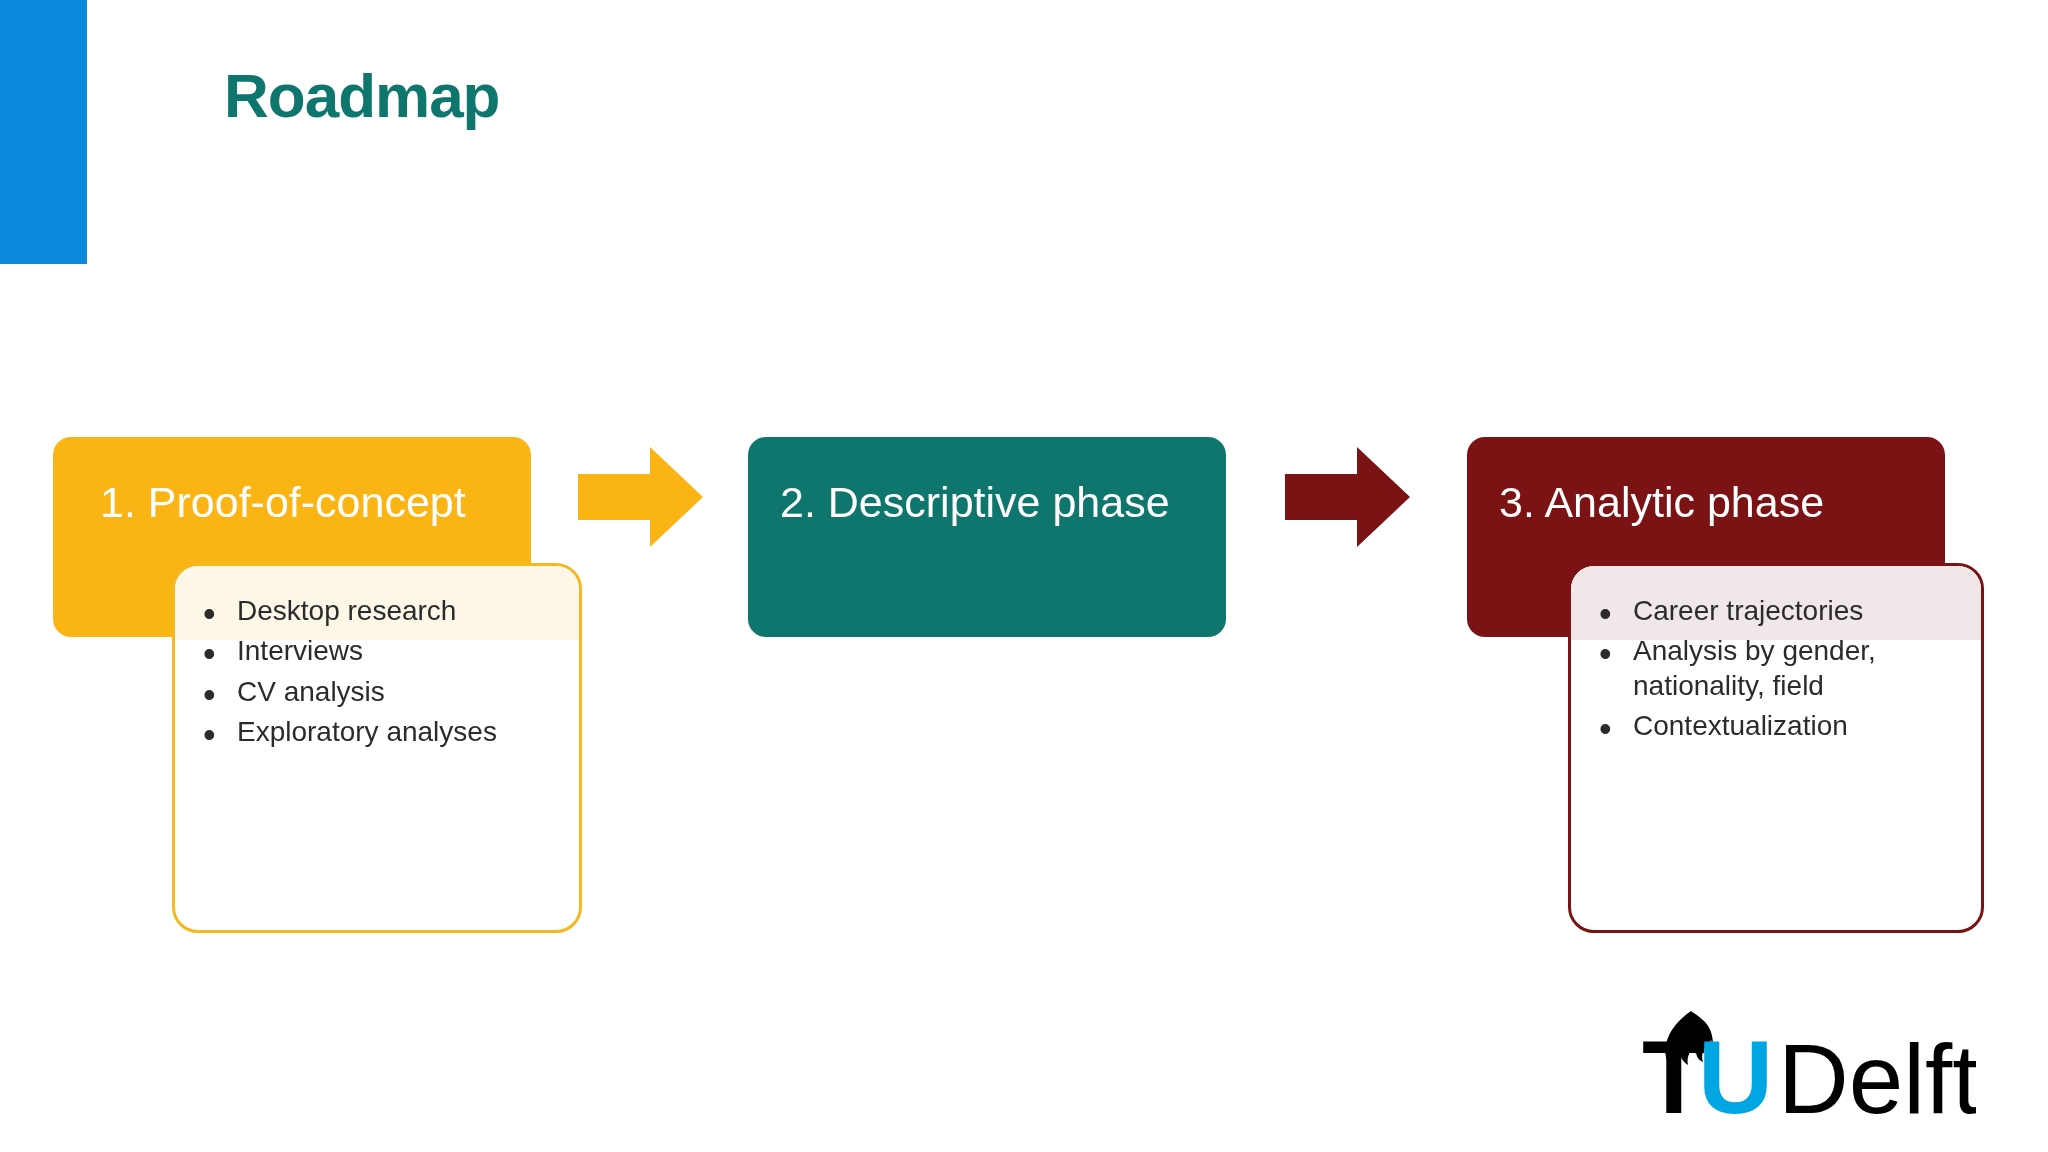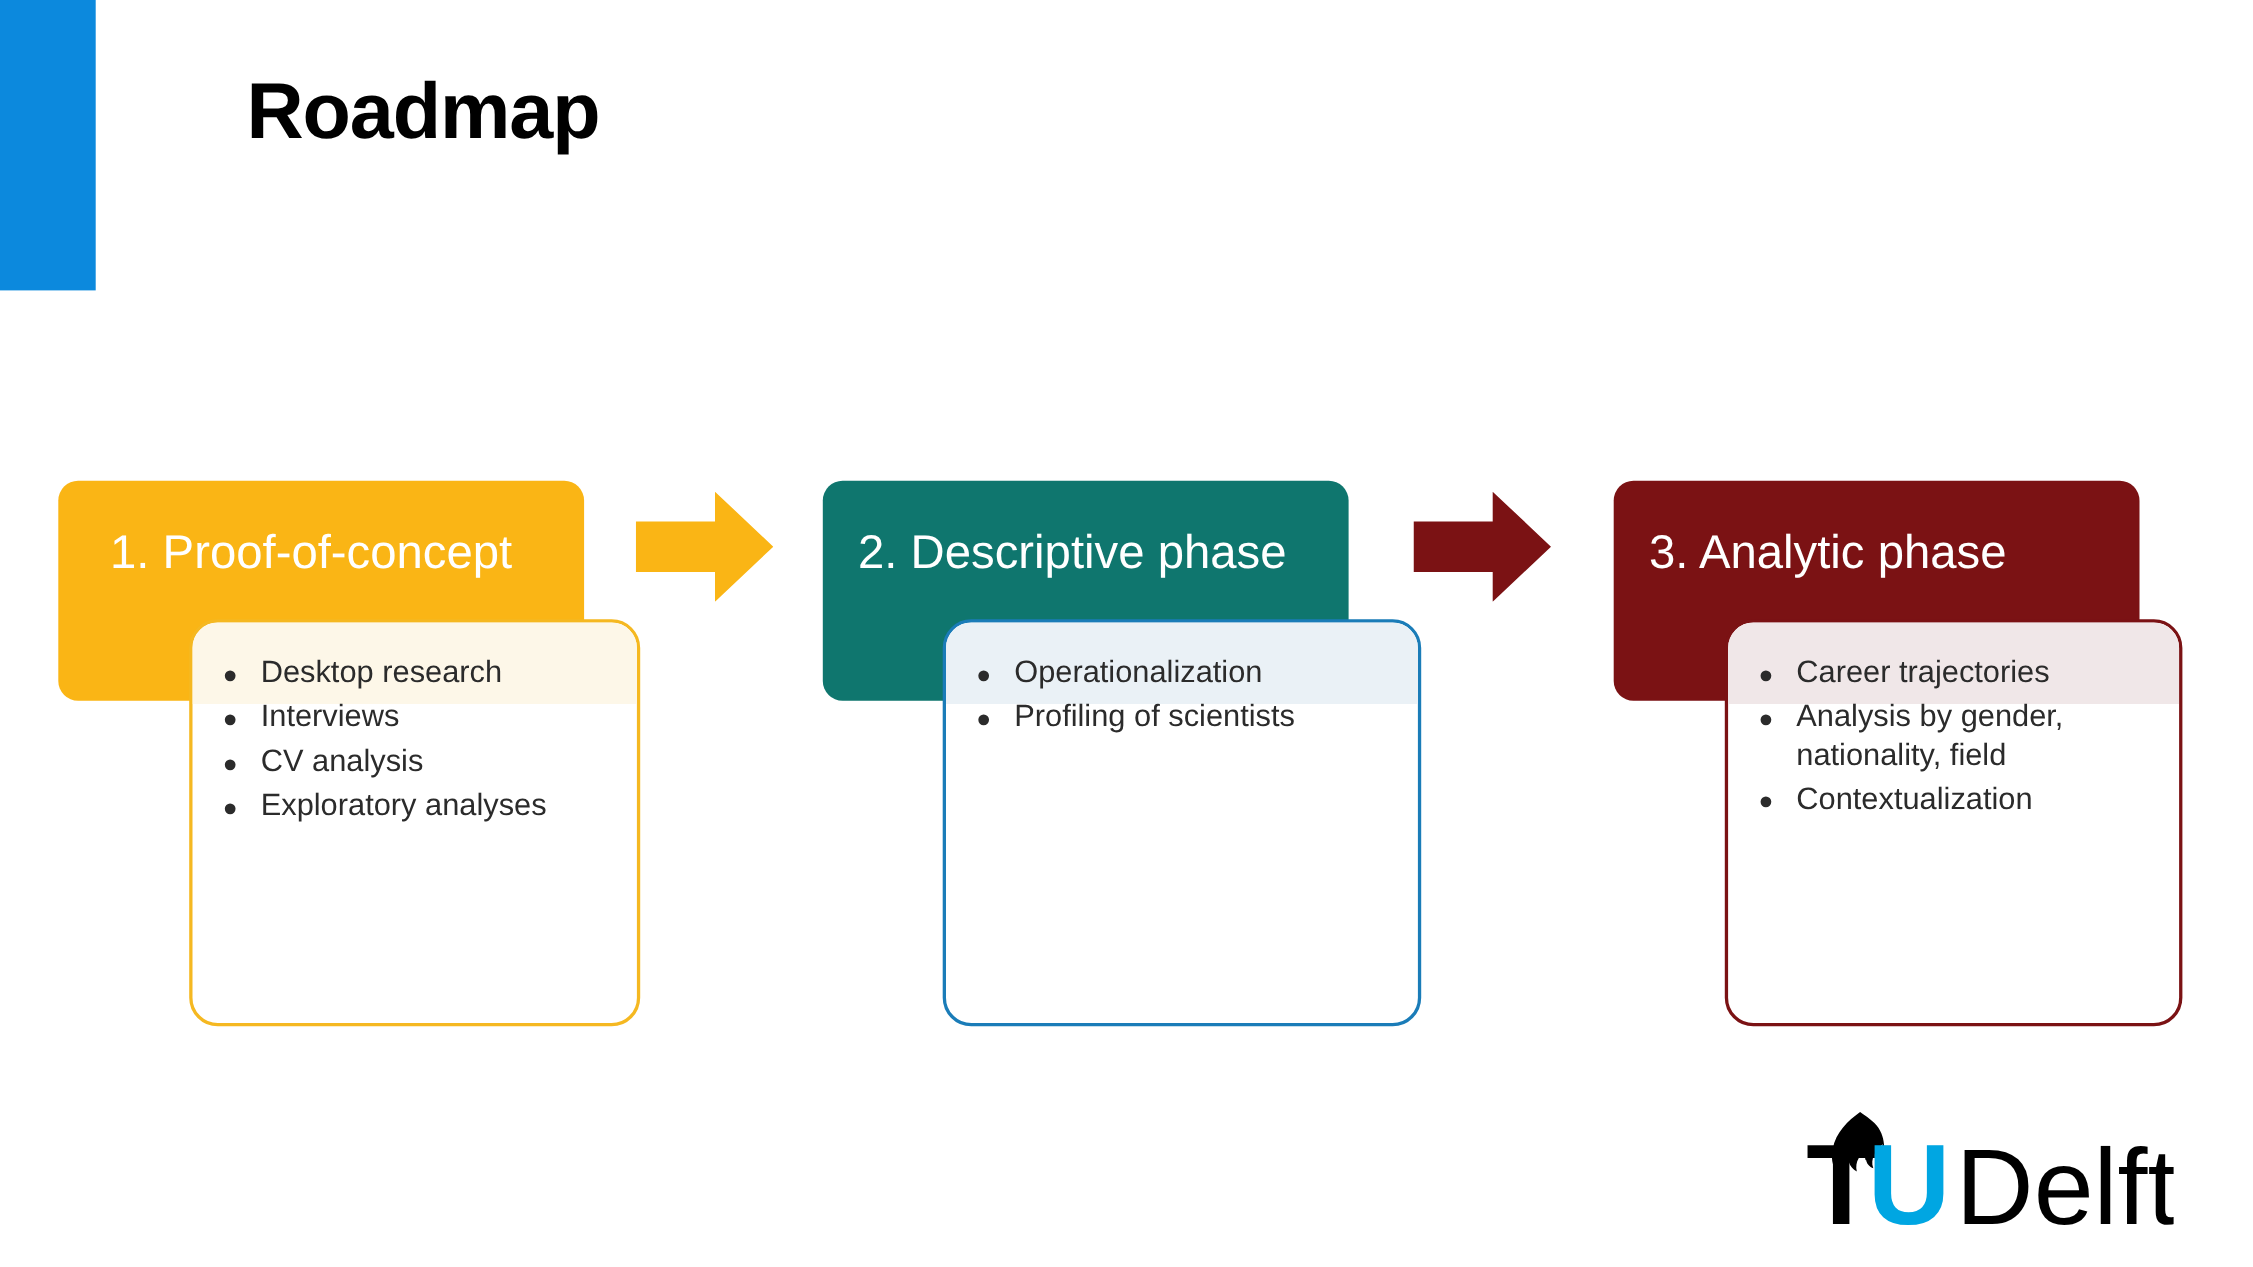--- a/index.html
+++ b/index.html
@@ -26,23 +26,23 @@
     width: 87px;
     height: 264px;
     background: #0C89DD;
   }
 
   
   .slide-title {
     position: absolute;
     left: 224px;
     top: 62px;
-    font-size: 72px;
+    font-size: 62px;
     font-weight: bold;
-    color: #000000;
+    color: #0f766e;
     letter-spacing: -1px;
     line-height: 1.1;
     white-space: nowrap;
   }
   .phase-header {
     position: absolute;
     border-radius: 18px;
     color: #ffffff;
     font-size: 43px;
     line-height: 1.2;
@@ -180,27 +180,20 @@
 
   <div class="arrow" id="arrow-1">
     <svg viewBox="0 0 125 100" width="125" height="100" aria-hidden="true">
       <polygon points="0,27 72,27 72,0 125,50 72,100 72,73 0,73" fill="#FAB515"></polygon>
     </svg>
   </div>
 
   <div class="phase-header" id="phase-2-header">
     <span>2. Descriptive phase</span>
   </div>
-  <div class="phase-body" id="phase-2-body">
-    <div class="phase-body-tint"></div>
-    <ul class="phase-list">
-      <li>Operationalization</li>
-      <li>Profiling of scientists</li>
-    </ul>
-  </div>
 
   <div class="arrow" id="arrow-2">
     <svg viewBox="0 0 125 100" width="125" height="100" aria-hidden="true">
       <polygon points="0,27 72,27 72,0 125,50 72,100 72,73 0,73" fill="#7B1214"></polygon>
     </svg>
   </div>
 
   <div class="phase-header" id="phase-3-header">
     <span>3. Analytic phase</span>
   </div>

